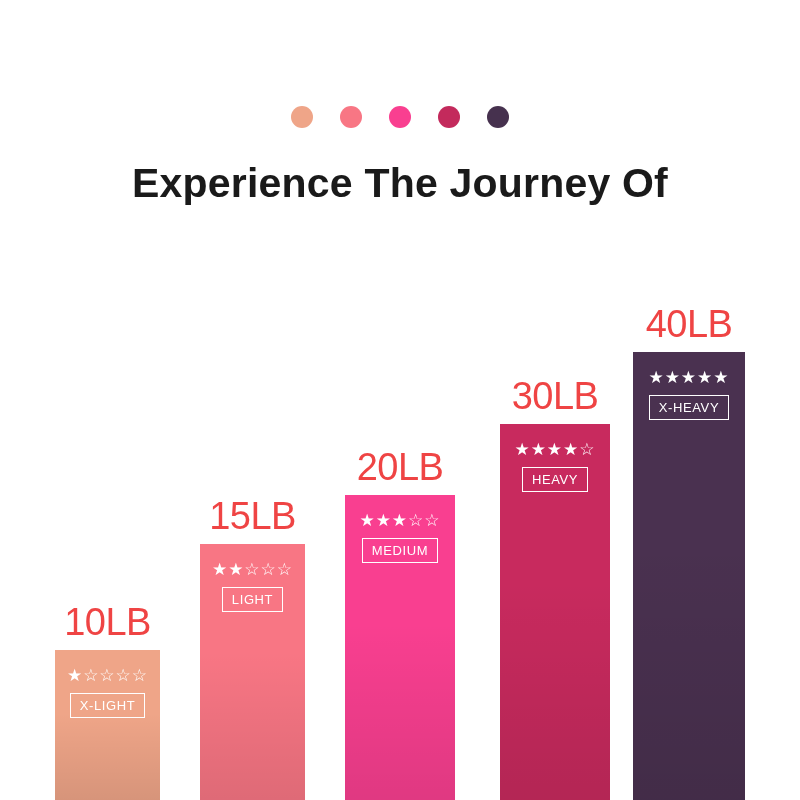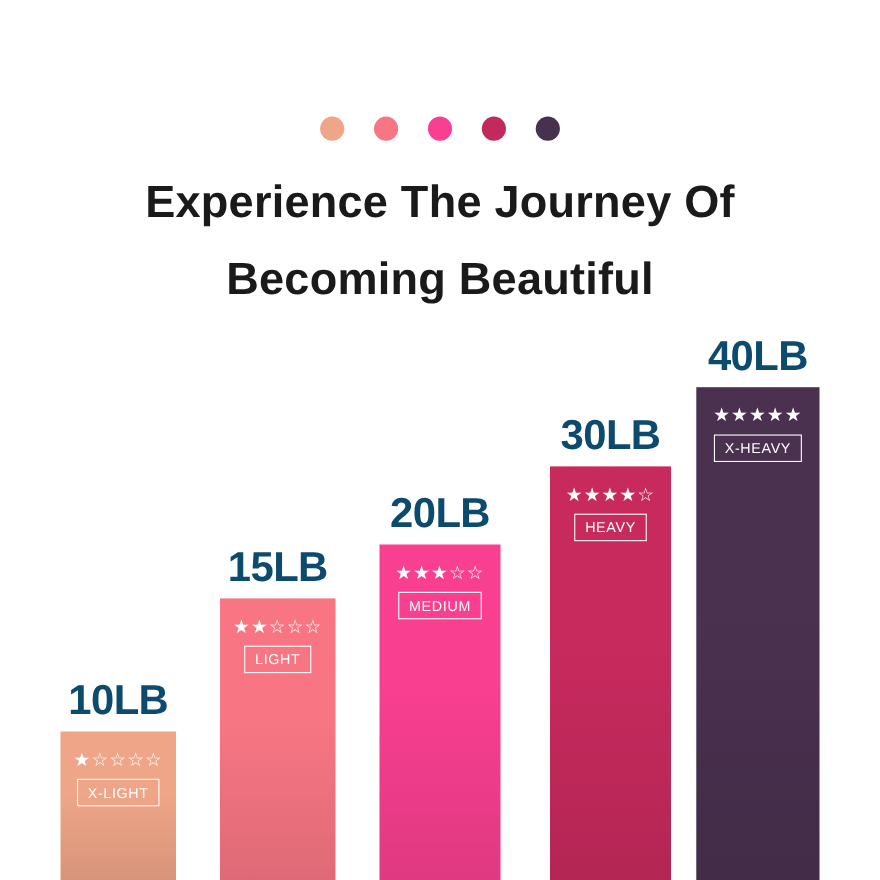--- a/index.html
+++ b/index.html
@@ -72,22 +72,22 @@
                 rgba(0,0,0,0) 0%,
                 rgba(0,0,0,0) 42%,
                 rgba(0,0,0,0.10) 100%);
   }
   .weight-label {
     position: absolute;
     left: 50%;
     transform: translateX(-50%);
     bottom: 100%;
     margin-bottom: 6px;
-    color: #0c4a6e;
-    font-weight: bold;
+    color: #ef4444;
+    font-weight: normal;
     font-size: 38px;
     line-height: 44px;
     white-space: nowrap;
     letter-spacing: -0.5px;
   }
   .bar-inner {
     position: absolute;
     top: 16px;
     left: 0;
     width: 100%;
@@ -121,25 +121,24 @@
   <div id="dot-row">
     <span class="dot" style="background: rgb(239, 165, 136);"></span>
     <span class="dot" style="background: rgb(248, 118, 132);"></span>
     <span class="dot" style="background: rgb(249, 63, 144);"></span>
     <span class="dot" style="background: rgb(195, 42, 92);"></span>
     <span class="dot" style="background: rgb(70, 49, 78);"></span>
   </div>
 
   <div id="headline">
     <span class="hl-line">Experience The Journey Of</span>
-    <span class="hl-line">Becoming Beautiful</span>
   </div>
 
   <div id="chart">
-      <div class="bar-group" style="left: 55px; width: 105px; height: 135px;">
+      <div class="bar-group" style="left: 55px; width: 105px; height: 150px;">
         <div class="weight-label">10LB</div>
         <div class="bar" style="background: rgb(239, 165, 136);">
           <div class="bar-inner">
             <div class="stars">★☆☆☆☆</div>
             <div class="level-badge">X-LIGHT</div>
           </div>
           <div class="bar-shade"></div>
         </div>
       </div>
       <div class="bar-group" style="left: 200px; width: 105px; height: 256px;">

